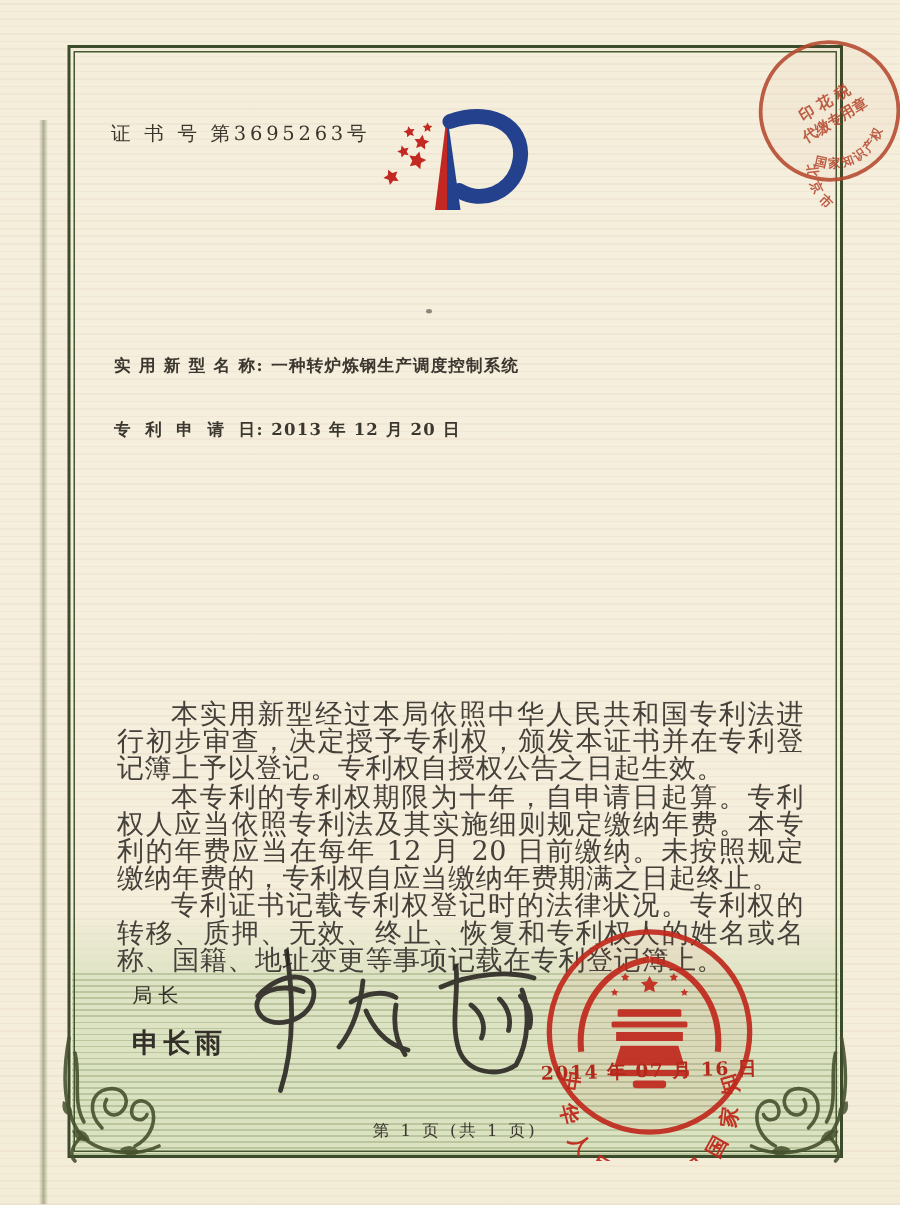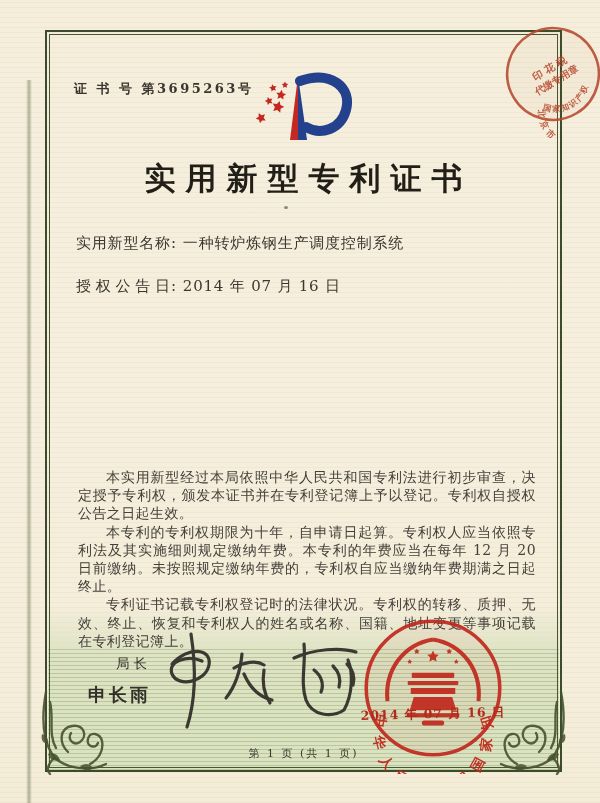--- a/index.html
+++ b/index.html
@@ -10,38 +10,38 @@
          background:repeating-linear-gradient(0deg,rgba(198,152,136,0.09) 0 1px,rgba(0,0,0,0) 1px 5px);}
   .green-band{position:absolute;left:48px;right:41px;top:606px;bottom:33px;z-index:1;
          background:linear-gradient(180deg,rgba(219,226,194,0) 0,rgba(219,226,194,0.9) 48px,#dbe2c1 110px);}
   .green-lines{position:absolute;left:48px;right:41px;top:648px;bottom:33px;z-index:1;
          background:repeating-linear-gradient(0deg,rgba(110,132,72,0.30) 0 1px,rgba(0,0,0,0) 1px 4px);}
   .frame{position:absolute;left:45px;top:30px;right:38px;bottom:31px;z-index:2;
          border:2px solid #3a4c2c;}
   .frame-inner{position:absolute;inset:2px;border:1px solid #45572f;}
   .edge-shadow{position:absolute;left:26px;top:80px;bottom:0;width:6px;z-index:6;
          background:linear-gradient(90deg,rgba(90,100,62,0) 0%,rgba(90,100,62,0.45) 50%,rgba(90,100,62,0) 100%);}
-  .cert-no{position:absolute;left:74px;top:80px;z-index:3;font-size:13px;letter-spacing:2.5px;color:#3a362e;font-weight:bold;}
+  .cert-no{position:absolute;left:74px;top:80px;z-index:3;font-size:13px;letter-spacing:2.5px;color:#3a362e;}
   .tax-stamp{position:absolute;left:497px;top:18px;width:112px;height:112px;z-index:5;
          transform:rotate(-31deg);opacity:0.88;}
   .logo{position:absolute;left:240px;top:68px;width:120px;height:100px;z-index:3;}
   .title{position:absolute;left:45px;right:38px;top:158px;z-index:3;margin:0;text-align:center;
          font-size:31px;font-weight:700;letter-spacing:10px;padding-left:10px;color:#211d17;}
   .title-dot{position:absolute;left:284px;top:206px;width:4px;height:3px;border-radius:50%;
          background:#58524a;opacity:0.65;z-index:3;}
   .fields{position:absolute;left:76px;right:64px;top:234px;z-index:3;}
-  .field-row{margin-bottom:23.5px;font-size:15px;line-height:19px;color:#3b372f;white-space:nowrap;}
+  .field-row{margin-bottom:23.5px;font-size:11px;line-height:19px;color:#3b372f;white-space:nowrap;font-weight:bold;}
   .f-label{display:inline-block;width:94px;text-align:justify;text-align-last:justify;
          vertical-align:bottom;color:#3b372f;}
   .f-colon{margin:0 2px 0 1px;}
   .f-value{letter-spacing:0.8px;}
   .body-text{position:absolute;left:78px;right:64px;top:468px;z-index:3;color:#45413a;}
-  .body-text p{margin:0;font-size:14px;line-height:18.2px;text-align:justify;
+  .body-text p{margin:0;font-size:18px;line-height:18.2px;text-align:justify;
          text-indent:2em;letter-spacing:0.4px;}
-  .sig-print{position:absolute;left:88px;top:655px;z-index:4;color:#33302a;text-align:right;}
+  .sig-print{position:absolute;left:88px;top:655px;z-index:4;color:#33302a;}
   .sig-title{font-size:13.5px;letter-spacing:4px;margin-bottom:10px;}
   .sig-name{font-size:18px;letter-spacing:3px;font-weight:600;}
   .sig-hand{position:absolute;left:142px;top:624px;width:235px;height:115px;z-index:4;}
   .seal{position:absolute;left:347px;top:602px;width:172px;height:172px;z-index:5;}
   .seal-date{position:absolute;left:0;top:104px;width:100%;text-align:center;z-index:6;
          color:#b32a1d;font-size:12.5px;font-weight:700;letter-spacing:1px;transform:rotate(-1.5deg);}
   .flourish{position:absolute;width:92px;height:88px;z-index:4;}
   .flourish.bl{left:36px;top:688px;}
   .flourish.br{right:29px;top:688px;transform:scaleX(-1);}
   .footer{position:absolute;left:45px;right:38px;bottom:42px;z-index:4;text-align:center;
@@ -87,31 +87,30 @@
         <path transform="translate(29,33) scale(4.2) rotate(-18)" d="M0,-1 L0.294,-0.405 L0.951,-0.309 L0.476,0.155 L0.588,0.809 L0,0.5 L-0.588,0.809 L-0.476,0.155 L-0.951,-0.309 L-0.294,-0.405 Z"></path>
         <path transform="translate(38,39) scale(6.2) rotate(15)" d="M0,-1 L0.294,-0.405 L0.951,-0.309 L0.476,0.155 L0.588,0.809 L0,0.5 L-0.588,0.809 L-0.476,0.155 L-0.951,-0.309 L-0.294,-0.405 Z"></path>
         <path transform="translate(21,50) scale(5.4) rotate(-25)" d="M0,-1 L0.294,-0.405 L0.951,-0.309 L0.476,0.155 L0.588,0.809 L0,0.5 L-0.588,0.809 L-0.476,0.155 L-0.951,-0.309 L-0.294,-0.405 Z"></path>
       </g>
       <polygon points="58,8 50,72 58,72" fill="#c42822"></polygon>
       <polygon points="58,8 58,72 67,72" fill="#24418e"></polygon>
       <path d="M60,13 C92,2 112,20 106,42 C101,61 81,68 66,59" fill="none" stroke="#24418e" stroke-width="10" stroke-linecap="round"></path>
     </svg>
   </div>
 
-  <h1 class="title">实用新型专利证书</h1>
   <div class="title-dot"></div>
 
   <div class="fields">
     <div class="field-row">
       <span class="f-label">实用新型名称</span><span class="f-colon">:</span>
       <span class="f-value">一种转炉炼钢生产调度控制系统</span>
     </div>
     <div class="field-row">
-      <span class="f-label">授权公告日</span><span class="f-colon">:</span>
-      <span class="f-value">2014 年 07 月 16 日</span>
+      <span class="f-label">专利申请日</span><span class="f-colon">:</span>
+      <span class="f-value">2013 年 12 月 20 日</span>
     </div>
   </div>
 
   <div class="body-text">
     <p>本实用新型经过本局依照中华人民共和国专利法进行初步审查，决定授予专利权，颁发本证书并在专利登记簿上予以登记。专利权自授权公告之日起生效。</p>
     <p>本专利的专利权期限为十年，自申请日起算。专利权人应当依照专利法及其实施细则规定缴纳年费。本专利的年费应当在每年 12 月 20 日前缴纳。未按照规定缴纳年费的，专利权自应当缴纳年费期满之日起终止。</p>
     <p>专利证书记载专利权登记时的法律状况。专利权的转移、质押、无效、终止、恢复和专利权人的姓名或名称、国籍、地址变更等事项记载在专利登记簿上。</p>
   </div>
 
   <div class="sig-print">

